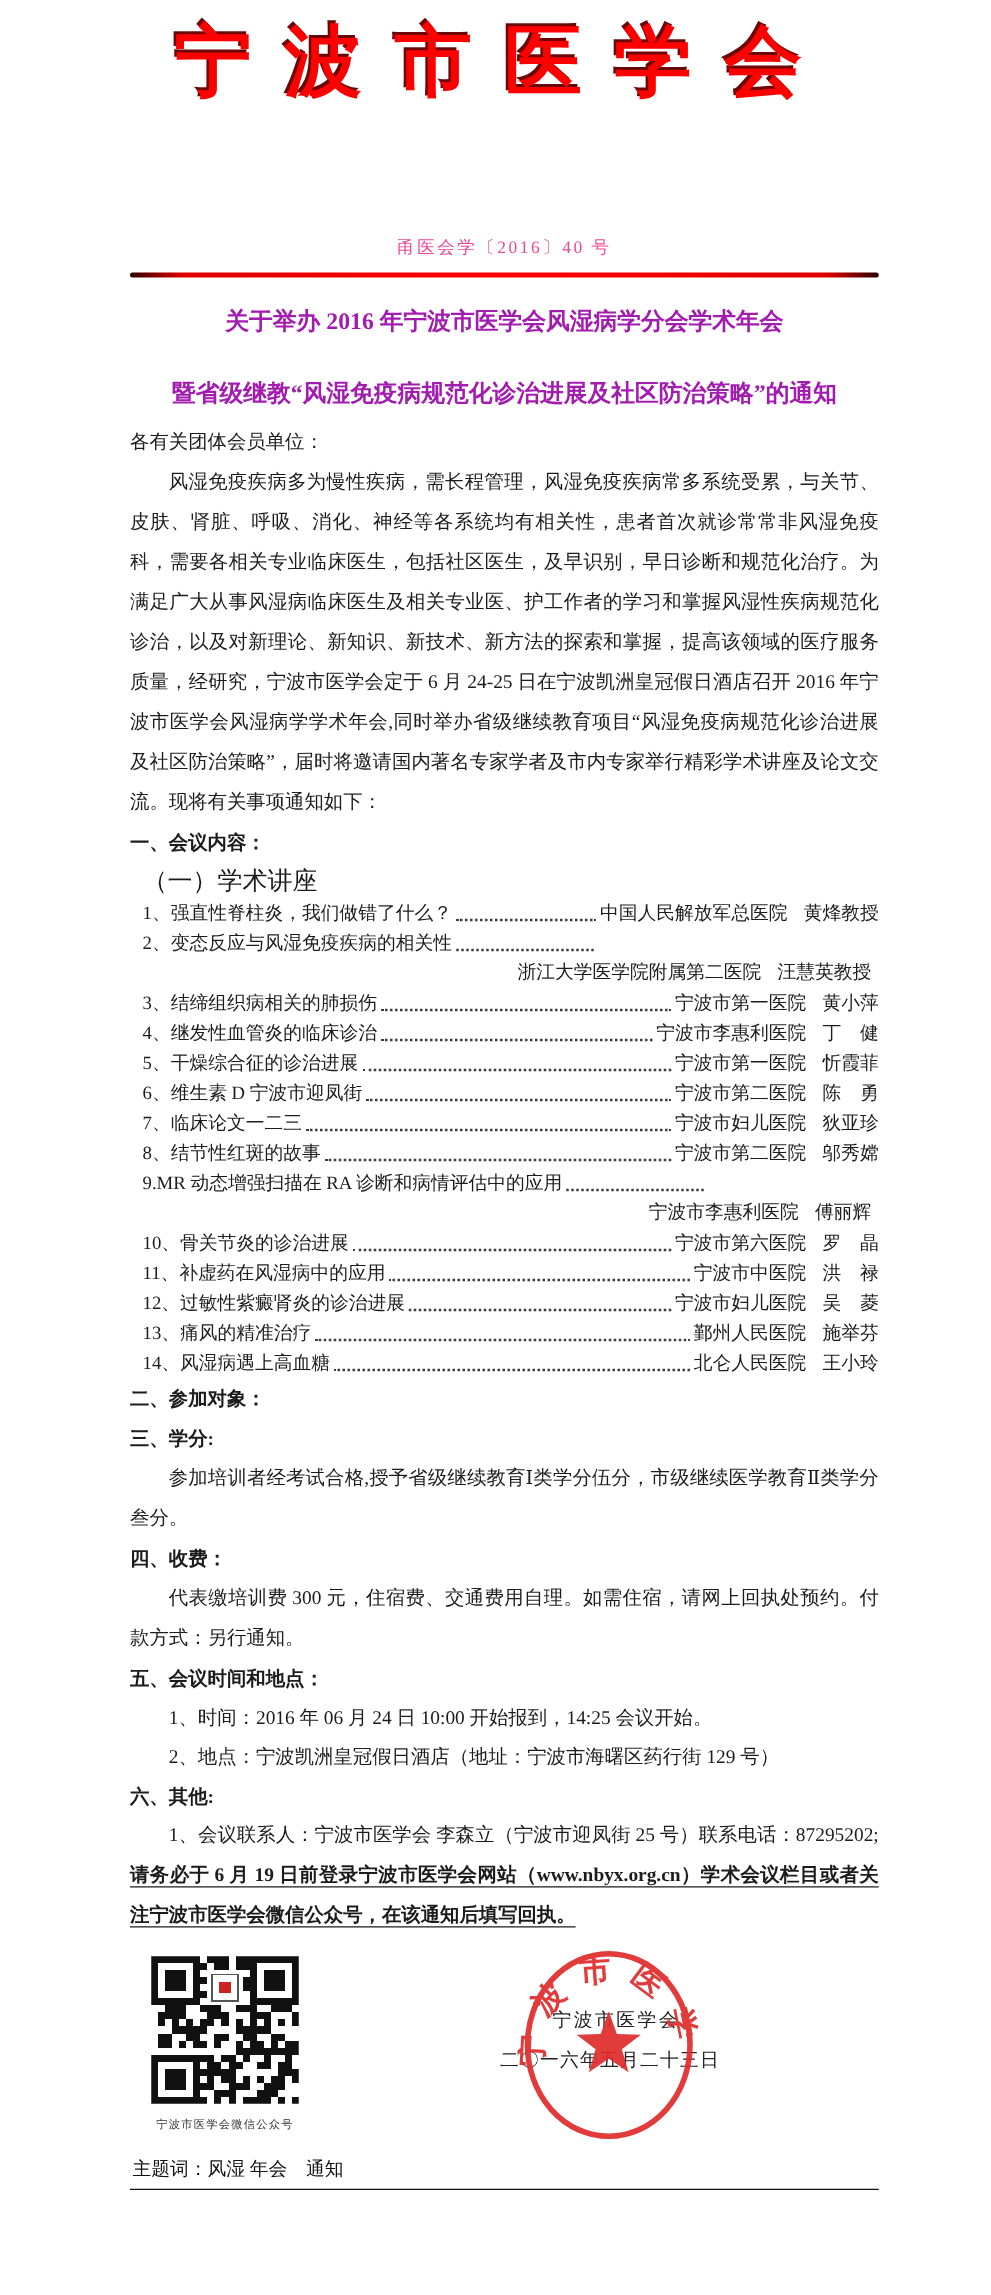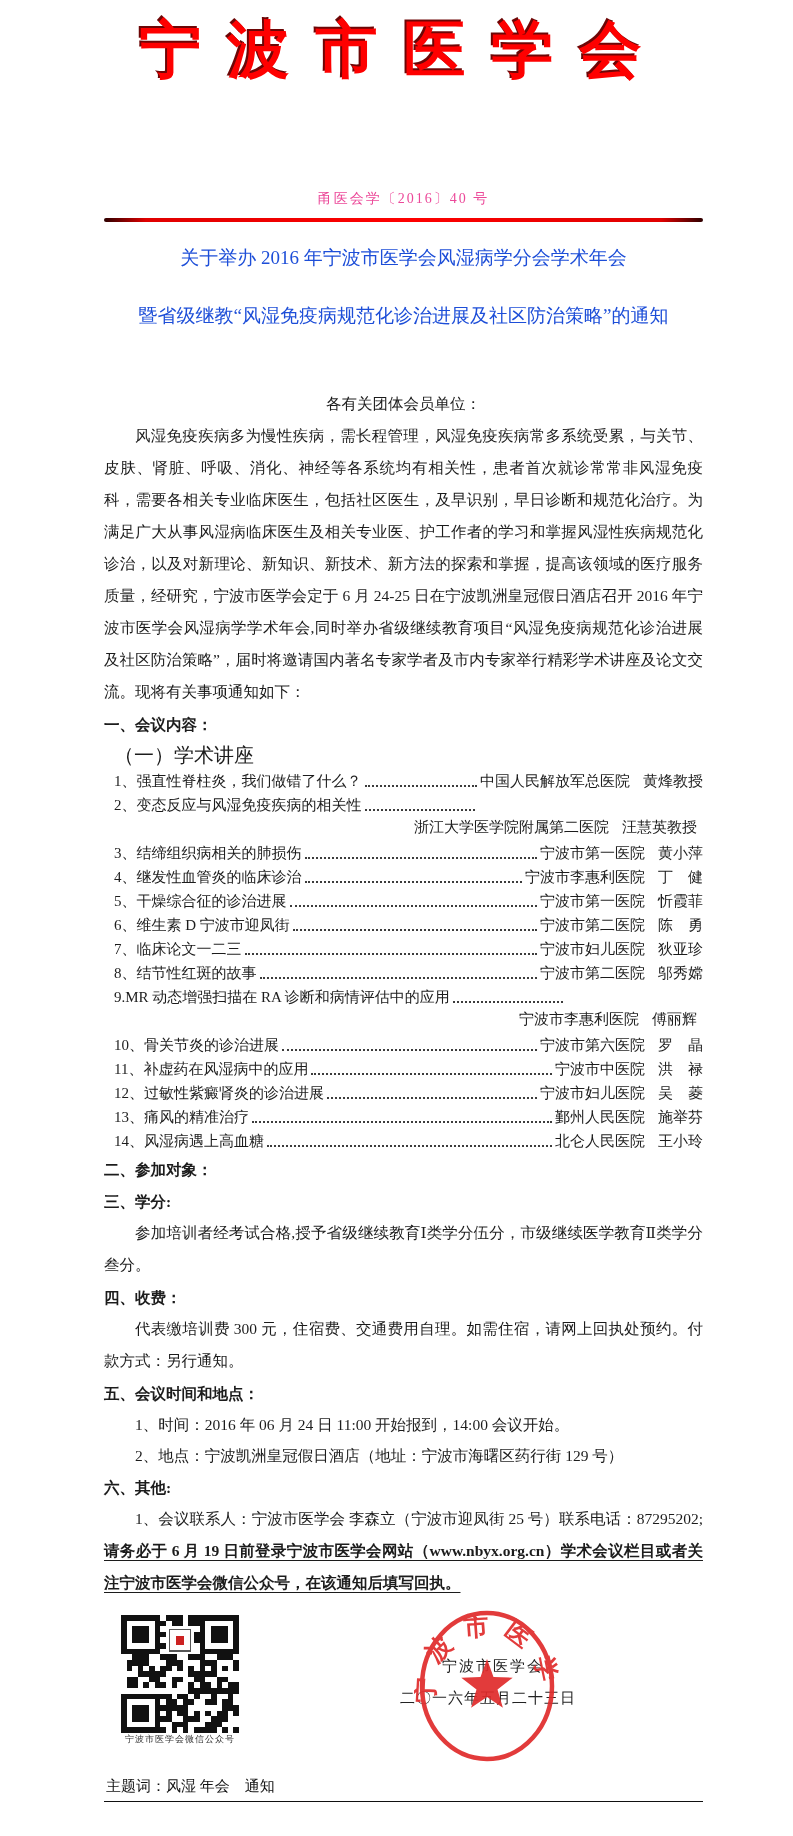--- a/index.html
+++ b/index.html
@@ -15,45 +15,45 @@
     margin-top:8px;text-align:center;
     font-size:62px;font-weight:bold;letter-spacing:26px;
     color:#fe0000;text-shadow:-2px -2px 0 #6d0606;
     line-height:84px;white-space:nowrap;
   }
   .doc-no{margin-top:96px;text-align:center;font-size:14px;letter-spacing:2px;color:#ec4899;line-height:22px;}
   .red-rule{
     margin-top:8px;height:4px;border-radius:2px;
     background:linear-gradient(to right,#2d0000,#e00000 7%,#ff0000 50%,#e00000 93%,#2d0000);
   }
-  .doc-title{margin-top:14px;text-align:center;font-size:19px;font-weight:normal;line-height:44px;color:#1d4ed8;}
-
-  
-  .salutation{margin-top:50px;font-size:15.5px;line-height:32px;text-align:center;}
+  .doc-title{margin-top:14px;text-align:center;font-size:19px;font-weight:bold;line-height:44px;color:#a21caf;}
+
+  
+  .salutation{font-size:15.5px;line-height:32px;}
   p.body-par{margin:0;font-size:15.5px;line-height:32px;text-align:justify;text-indent:2em;}
   .sec-head{font-size:15.5px;font-weight:bold;line-height:30px;margin-top:2px;}
   .sub-head{font-size:20px;line-height:26px;padding-left:10px;margin-top:2px;}
 
   .lect-list{margin-top:1px;}
   .lect-row{display:flex;align-items:flex-end;font-size:15px;line-height:24px;padding-left:10px;white-space:pre;}
   .lect-title{flex:0 0 auto;}
   .leader{flex:1 1 auto;min-width:18px;border-bottom:2px dotted #3c3c3c;margin:0 3px 6px 3px;}
   .leader-short{flex:0 0 110px;}
   .lect-venue{flex:0 0 auto;}
   .lect-speaker{flex:0 0 auto;margin-left:13px;white-space:pre;}
   .lect-right-line{font-size:15px;line-height:24px;text-align:right;padding-right:6px;white-space:pre;font-family:Liberation Mono, monospace;}
 
   .numbered{font-size:15.5px;line-height:31px;padding-left:2em;}
   .notice-strong{font-weight:bold;text-decoration:underline;text-underline-offset:4px;}
 
   
   .bottom-block{position:relative;height:150px;margin-top:14px;}
   .qr-wrap{position:absolute;left:10px;top:2px;width:132px;text-align:center;}
   .qr-svg{width:118px;height:118px;display:block;margin:0 auto;}
-  .qr-caption{margin-top:0;font-size:9px;color:#333;letter-spacing:1px;white-space:nowrap;}
+  .qr-caption{margin-top:10px;font-size:9px;color:#333;letter-spacing:1px;white-space:nowrap;}
 
   .stamp-org{position:absolute;left:338px;top:44px;font-size:15px;letter-spacing:2px;color:#222;z-index:1;white-space:pre;}
   .stamp-date{position:absolute;left:296px;top:76px;font-size:15px;letter-spacing:1px;color:#222;z-index:1;white-space:pre;}
   .stamp-svg{position:absolute;left:310px;top:-6px;width:146px;height:158px;z-index:2;opacity:.92;}
 
   
   .doc-footer{margin-top:8px;font-size:15px;color:#111;}
   .f-row{border-bottom:1.6px solid #111;padding:4px 2px;line-height:22px;white-space:pre;}
 </style>
 </head>
@@ -99,21 +99,21 @@
 
   <div class="sec-head">二、参加对象：</div>
 
   <div class="sec-head">三、学分:</div>
   <p class="body-par">参加培训者经考试合格,授予省级继续教育Ⅰ类学分伍分，市级继续医学教育Ⅱ类学分叁分。</p>
 
   <div class="sec-head">四、收费：</div>
   <p class="body-par">代表缴培训费 300 元，住宿费、交通费用自理。如需住宿，请网上回执处预约。付款方式：另行通知。</p>
 
   <div class="sec-head">五、会议时间和地点：</div>
-  <div class="numbered">1、时间：2016 年 06 月 24 日 11:00 开始报到，14:00 会议开始。</div>
+  <div class="numbered">1、时间：2016 年 06 月 24 日 10:00 开始报到，14:25 会议开始。</div>
   <div class="numbered">2、地点：宁波凯洲皇冠假日酒店（地址：宁波市海曙区药行街 129 号）</div>
 
   <div class="sec-head">六、其他:</div>
   <p class="body-par"><span>1、会议联系人：宁波市医学会 李森立（宁波市迎凤街 25 号）联系电话：87295202; </span><span class="notice-strong">请务必于 6 月 19 日前登录宁波市医学会网站（www.nbyx.org.cn）学术会议栏目或者关注宁波市医学会微信公众号，在该通知后填写回执。</span></p>
 
   <div class="bottom-block">
     <div class="qr-wrap">
       <svg class="qr-svg" id="qr" viewBox="0 0 21 21" shape-rendering="crispEdges">
           <rect x="0" y="0" width="7" height="7" fill="#111"></rect>
           <rect x="1" y="1" width="5" height="5" fill="#fff"></rect>

